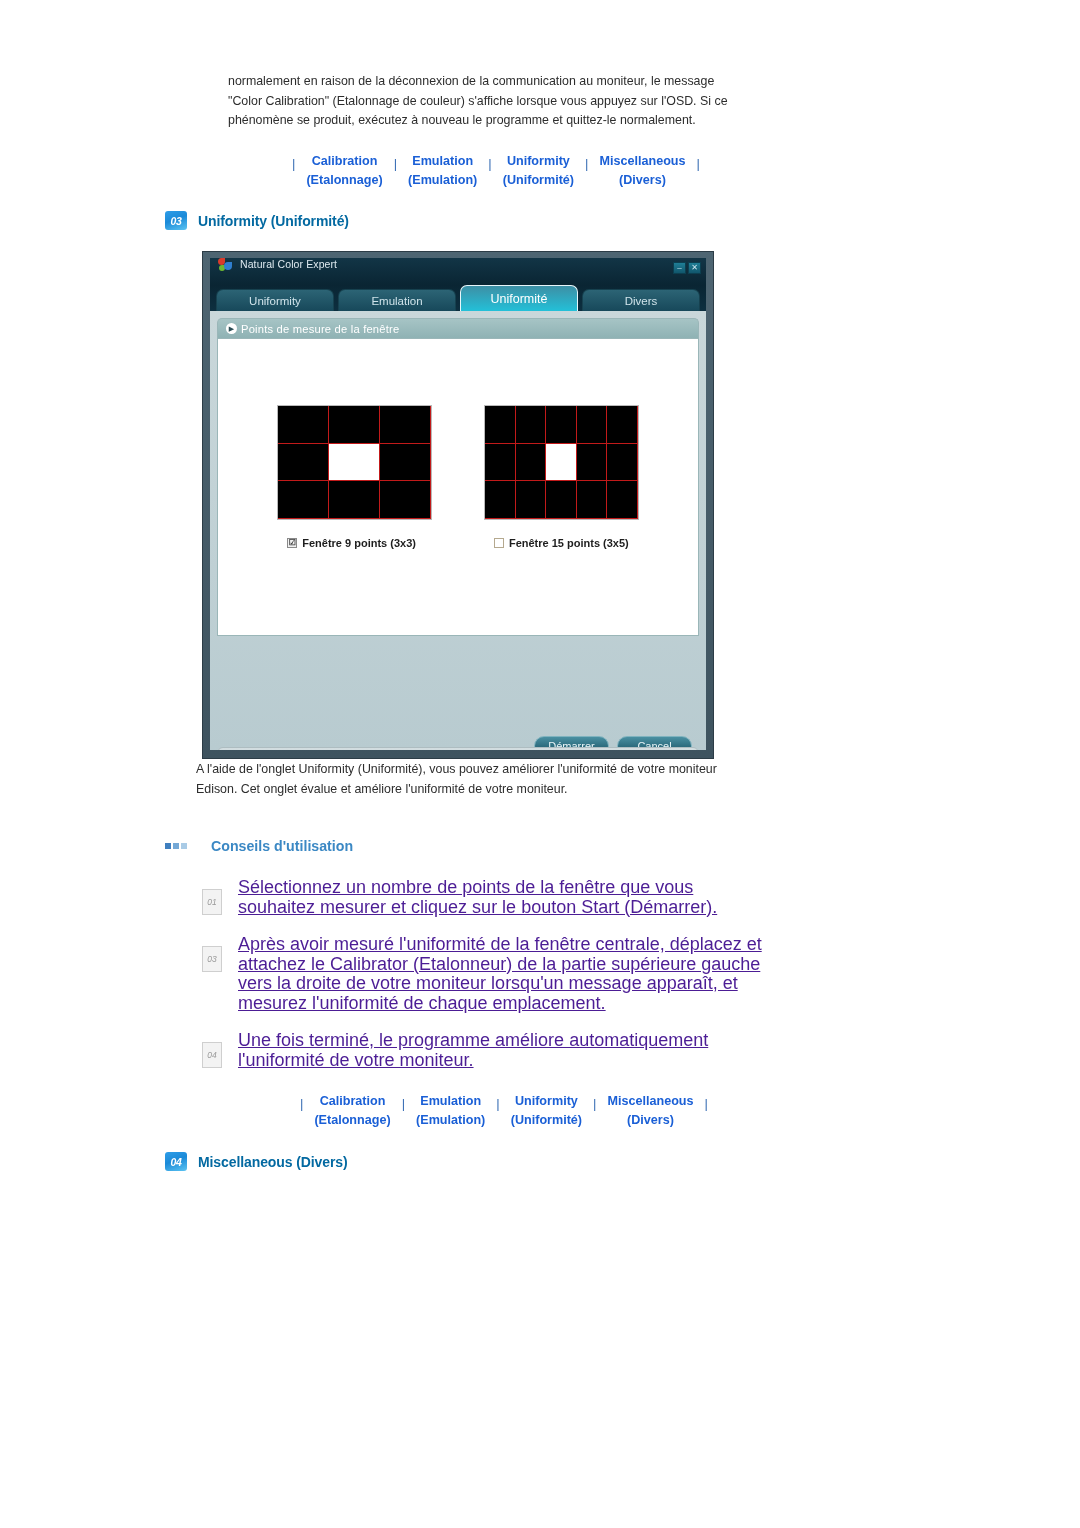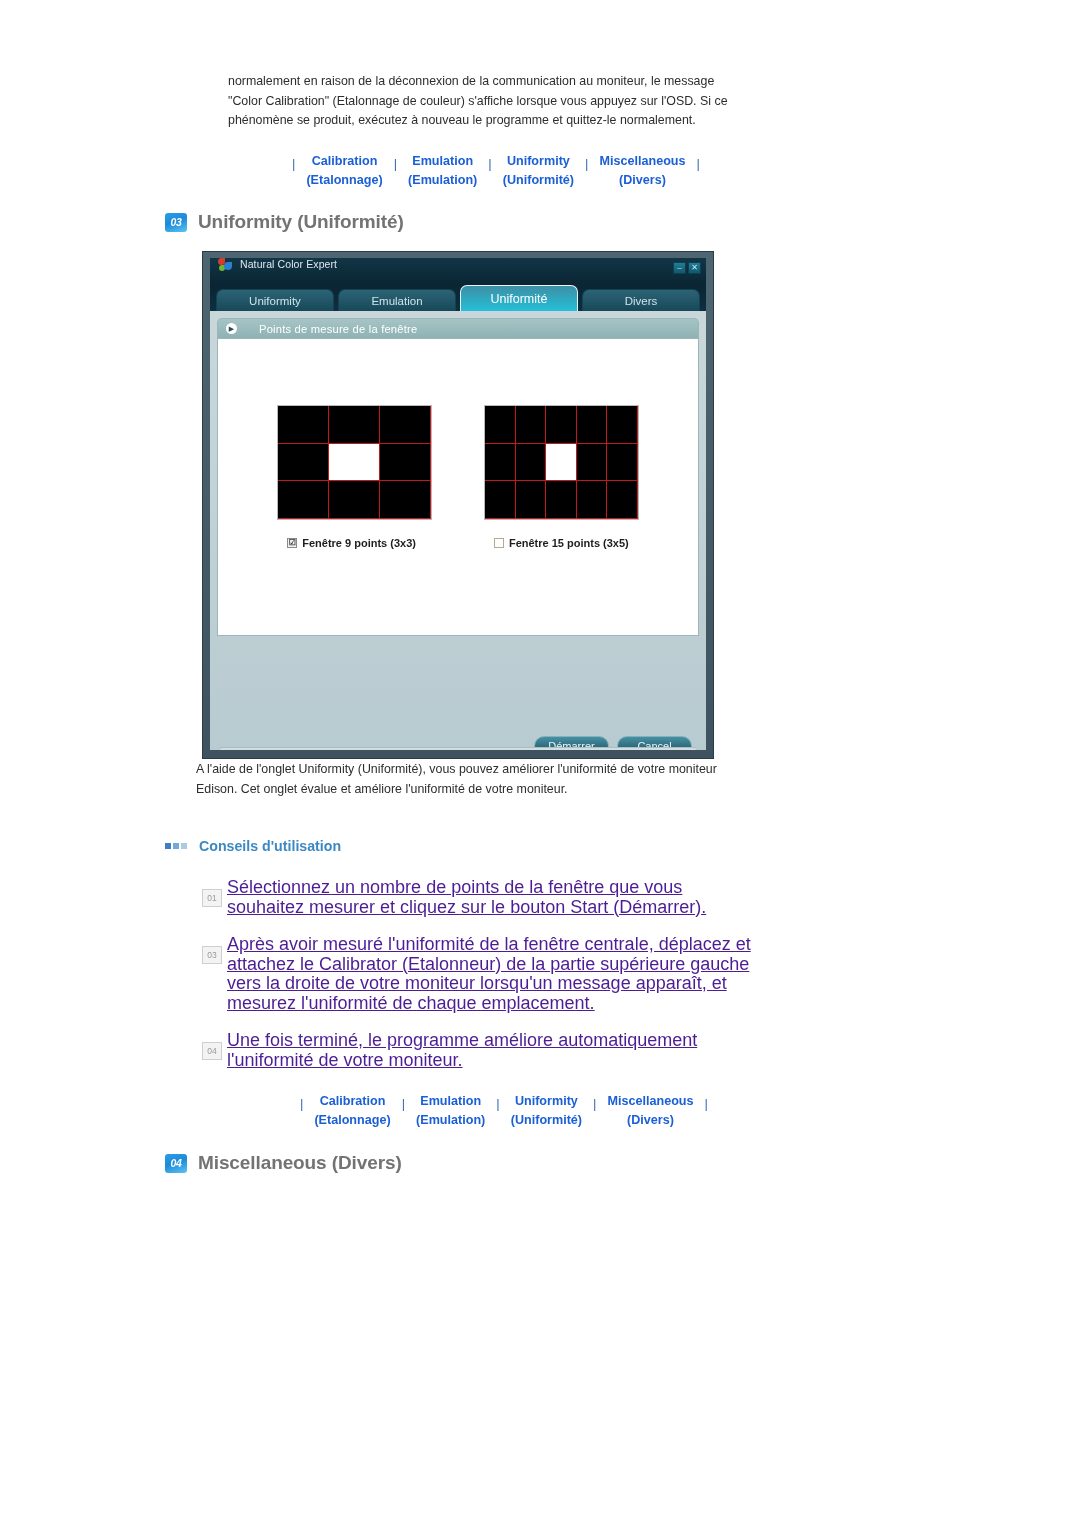--- a/index.html
+++ b/index.html
@@ -66,71 +66,72 @@
     color: #ffffff;
     font-size: 10.5px;
     font-weight: bold;
     font-style: italic;
     display: flex;
     align-items: center;
     justify-content: center;
     letter-spacing: -0.3px;
   }
   .sec-title {
-    font-size: 19px;
+    font-size: 14px;
     font-weight: bold;
-    color: #737373;
+    color: #0369a1;
     letter-spacing: -0.1px;
   }
   #head-03 { left: 165px; top: 211px; }
   #head-04 { left: 165px; top: 1152px; }
 
   
   .body-par {
     position: absolute;
     left: 196px; top: 760px; width: 560px;
     font-size: 12.4px;
     line-height: 19.5px;
     color: #2d2d2d;
   }
 
   
   .tips-head {
     position: absolute;
     left: 165px; top: 838px;
     display: flex;
     align-items: center;
-    gap: 12px;
+    gap: 24px;
   }
   .sq-group { display: flex; gap: 2px; align-items: center; }
   .sq { width: 6px; height: 6px; }
   .sq.a { background: #3f7fbf; }
   .sq.b { background: #74a8d6; }
   .sq.c { background: #a9cbe6; }
   .tips-title {
     font-size: 14.2px;
     font-weight: bold;
     color: #3b88c4;
   }
 
   
   .tips-list { position: absolute; left: 202px; top: 878px; width: 560px; }
   .tip-item { display: flex; align-items: flex-start; margin-bottom: 18px; }
   .tip-num {
     flex: 0 0 auto;
-    width: 20px; height: 18px;
+    width: 20px; height: 26px;
     border: 1px solid #cfcfcf;
     background: #f3f3f3;
     color: #9a9a9a;
     font-size: 8.5px;
     display: flex;
     align-items: center;
     justify-content: center;
     margin-top: 11px;
-    margin-right: 5px;
+    margin-right: 16px;
+    font-style: italic;
   }
   .tip-text {
     font-size: 18px;
     line-height: 19.5px;
     color: #4c1d95;
     text-decoration: underline;
   }
 
   
   .app-shot {
@@ -217,21 +218,21 @@
     background: linear-gradient(180deg, #c9d7da 0%, #b8cbd0 100%);
     padding: 7px 7px 0 7px;
   }
   .group-head {
     height: 20px;
     background: linear-gradient(180deg, #a6c4c5 0%, #8fb2b4 100%);
     border-radius: 5px 5px 0 0;
     display: flex;
     align-items: center;
     padding-left: 8px;
-    gap: 22px;
+    gap: 4px;
     border: 1px solid #9ab6b8;
     border-bottom: none;
   }
   .arrow-ic {
     width: 11px; height: 11px;
     border-radius: 50%;
     background: #ffffff;
     color: #2b4d55;
     font-size: 7px;
     display: flex; align-items: center; justify-content: center;

